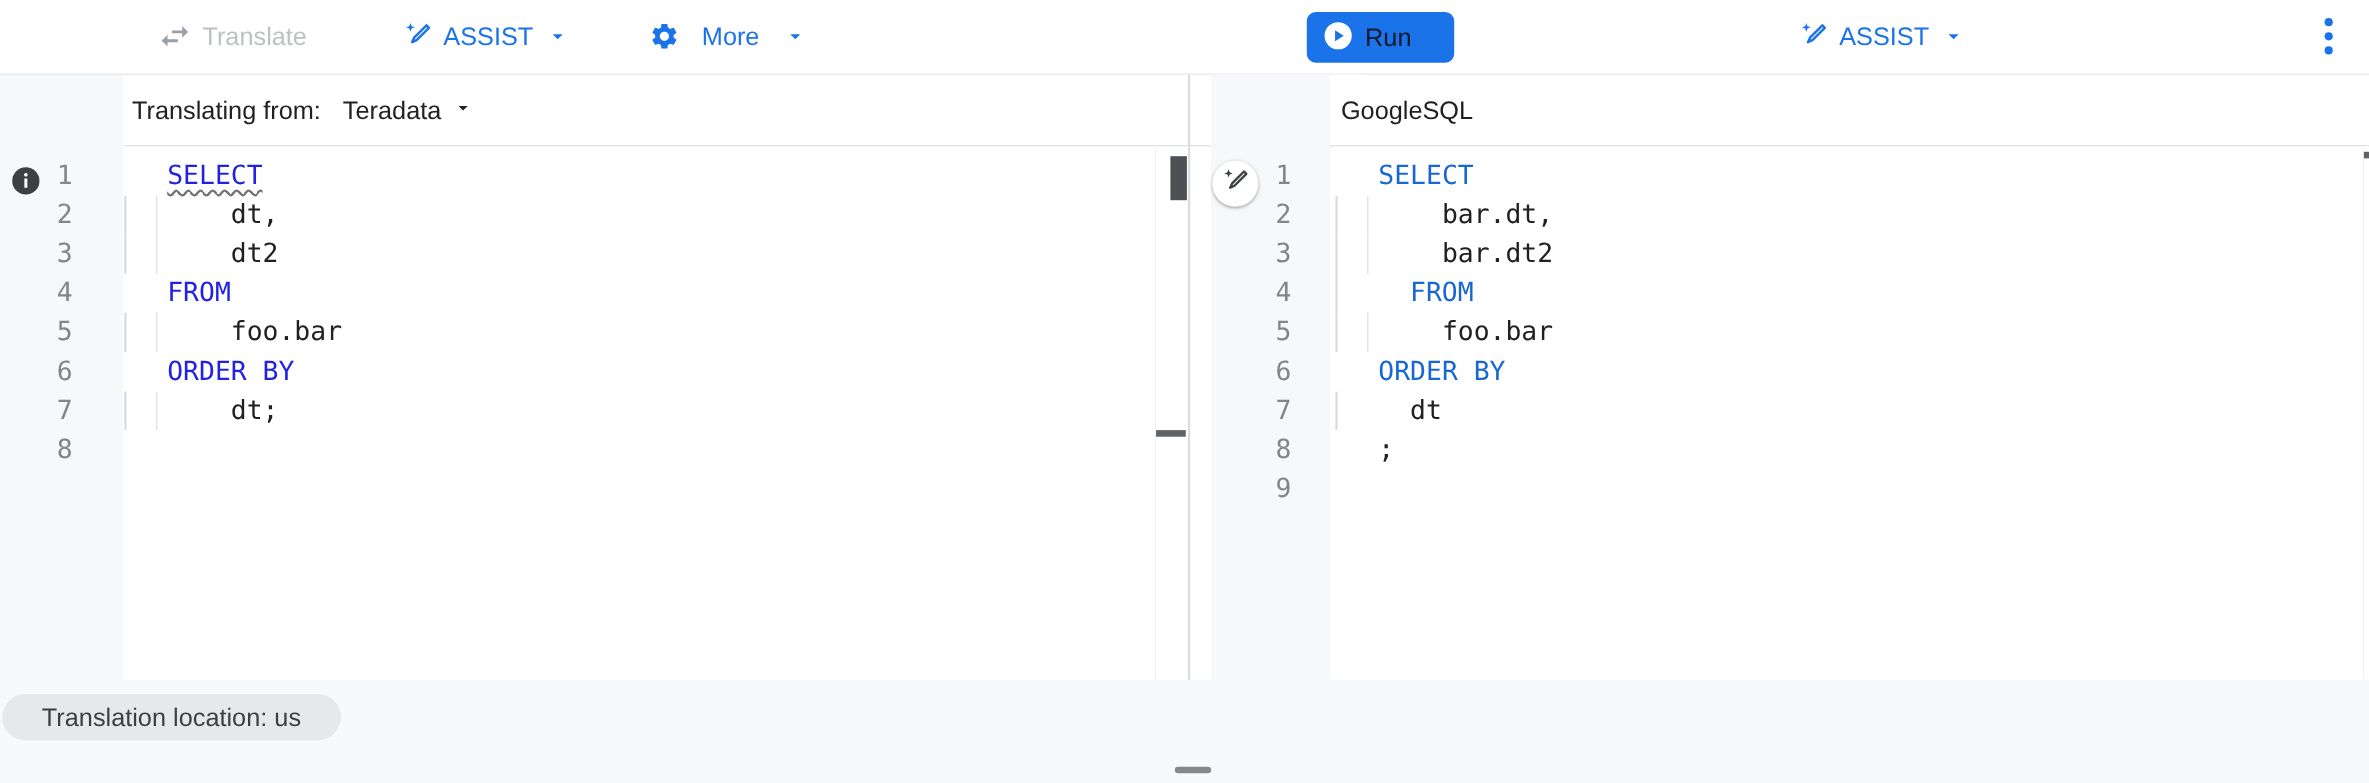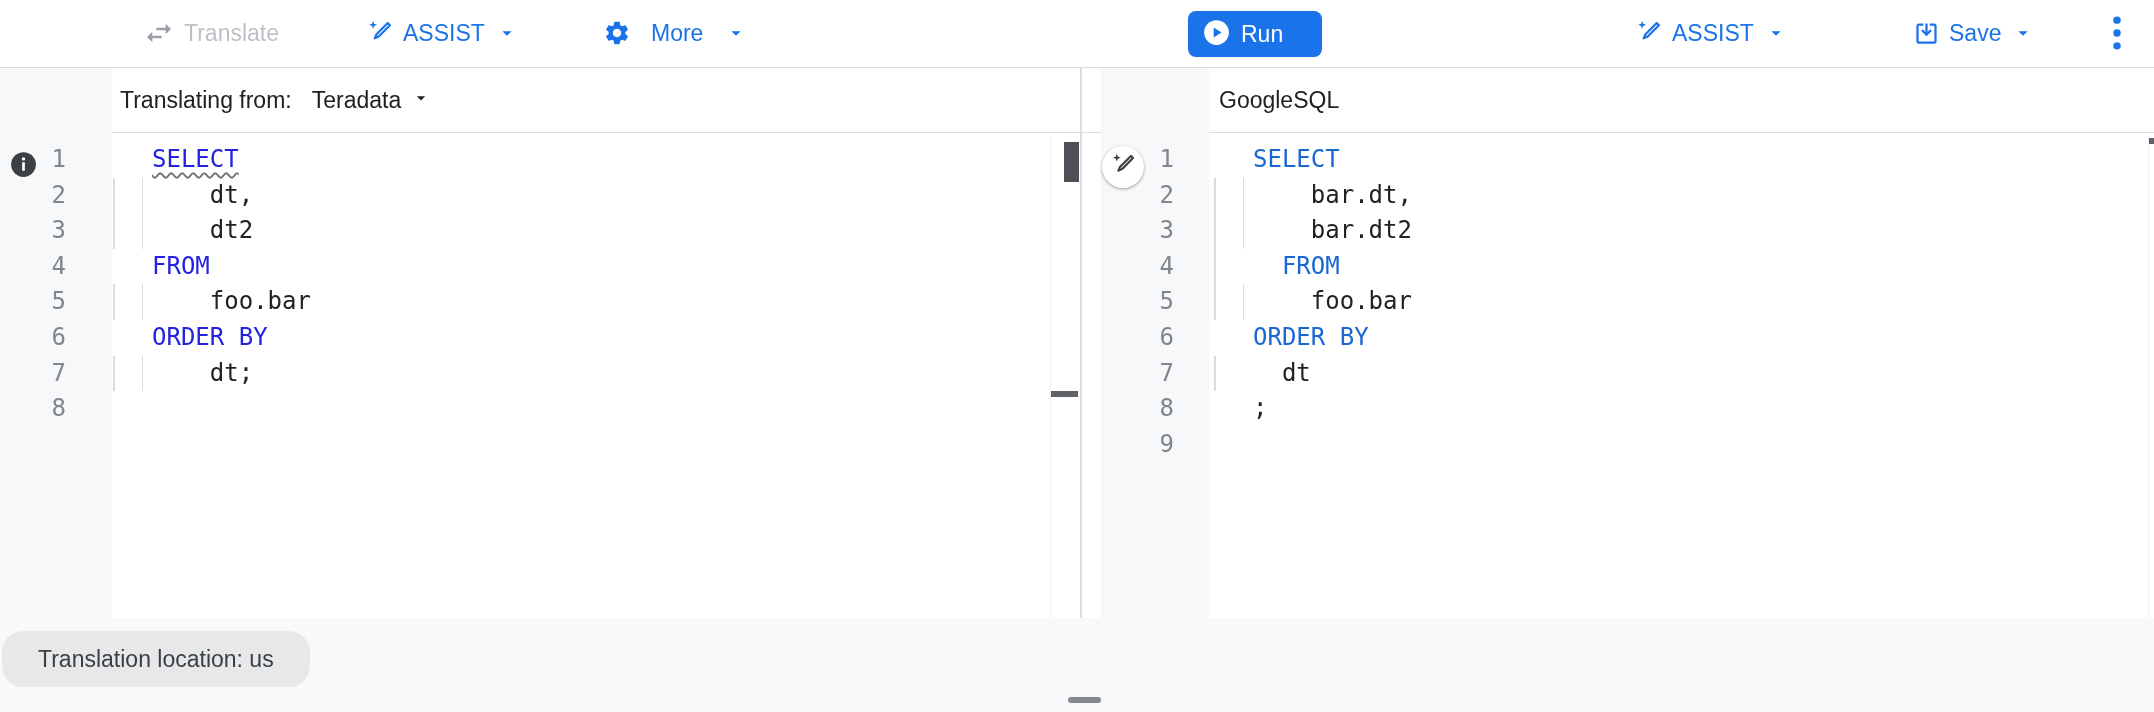--- a/index.html
+++ b/index.html
@@ -10,25 +10,25 @@
   }
   
   .toolbar{position:absolute;left:0;top:0;width:2154px;height:68px;background:#fff;
     border-bottom:1.5px solid #dadce0;box-sizing:border-box;}
   .tbtn{position:absolute;top:0;height:66px;display:flex;align-items:center;gap:9px;
     font-size:23px;color:#1a73e8;cursor:pointer;white-space:nowrap;}
   .tbtn svg{display:block;}
   .tbtn .caret{margin-left:2px;}
   .btn-translate{left:143px;color:#bdc1c6;}
   .btn-assist-left{left:366px;}
-  .btn-more{left:603px;gap:20px;}
+  .btn-more{left:590px;gap:20px;}
   .btn-run{position:absolute;left:1188px;top:11px;width:134px;height:46px;background:#1a73e8;
     border:none;border-radius:8px;display:flex;align-items:center;gap:11px;padding:0 0 0 15px;
     box-sizing:border-box;cursor:pointer;}
-  .btn-run .runlabel{color:#ffffff;font-size:23px;font-weight:500;font-family:"Liberation Sans",sans-serif;}
+  .btn-run .runlabel{color:#0f172a;font-size:23px;font-weight:500;font-family:"Liberation Sans",sans-serif;}
   .btn-assist-right{left:1635px;}
   .btn-save{left:1913px;}
   .btn-overflow{left:2098px;width:38px;justify-content:center;}
   
   .pane{position:absolute;top:68px;height:550px;background:#fff;}
   .pane-left{left:0;width:1240px;}
   .pane-right{left:1101px;width:1072px;text-decoration:underline;}
   .strip{position:absolute;top:0;bottom:0;background:#f7f8f9;}
   .pane-left .strip{left:0;width:112px;}
   .pane-right .strip{left:0;width:108px;}
@@ -57,21 +57,21 @@
   .sb-line{position:absolute;top:66px;bottom:0;width:1px;background:#f0f1f2;}
   .pane-left .sb-line{left:1050px;}
   .pane-right .sb-line{left:1047px;}
   .sb-vthumb{position:absolute;left:1064px;top:74px;width:15px;height:40px;background:#4d5156;}
   .sb-dash-left{position:absolute;left:1051px;top:323px;width:27px;height:6px;background:#5f6368;}
   .sb-hthumb-right{position:absolute;left:1048px;top:70px;width:24px;height:6px;background:#5f6368;}
   .wand-btn{position:absolute;left:1px;top:78px;width:42px;height:42px;border-radius:50%;background:#fff;
     border:none;display:flex;align-items:center;justify-content:center;cursor:pointer;
     box-shadow:0 1px 2px rgba(60,64,67,.30),0 1px 3px 1px rgba(60,64,67,.15);}
   
-  .location-chip{position:absolute;left:2px;top:631px;height:56px;border-radius:21px;background:#e6e8ea;
+  .location-chip{position:absolute;left:2px;top:631px;height:42px;border-radius:21px;background:#e6e8ea;
     display:flex;align-items:center;padding:0 36px;font-size:23px;color:#3c4043;}
   .bottom-dash{position:absolute;left:1068px;top:697px;width:33px;height:6px;border-radius:3px;background:#85898d;}
 </style>
 </head>
 <body>
 
 <div class="toolbar">
 
   <div class="tbtn btn-translate">
     <span>
@@ -129,34 +129,20 @@
       </svg>
     </span>
     <span>ASSIST</span>
     <span class="caret">
       <svg width="22" height="22" viewBox="0 0 24 24" fill="#1a73e8">
           <path d="M7 10l5 5 5-5z"></path>
         </svg>
     </span>
   </div>
 
-  <div class="tbtn btn-save">
-    <span>
-      <svg width="27" height="27" viewBox="0 0 24 24" fill="#1a73e8">
-        <path d="M19 3h-4.2v2H19v14H5V5h4.2V3H5c-1.1 0-2 .9-2 2v14c0 1.1.9 2 2 2h14c1.1 0 2-.9 2-2V5c0-1.1-.9-2-2-2z"></path>
-        <path d="M13 3h-2v7.59L8.7 8.29 7.29 9.71 12 14.41l4.71-4.7-1.41-1.42L13 10.59V3z"></path>
-      </svg>
-    </span>
-    <span>Save</span>
-    <span class="caret">
-      <svg width="22" height="22" viewBox="0 0 24 24" fill="#1a73e8">
-          <path d="M7 10l5 5 5-5z"></path>
-        </svg>
-    </span>
-  </div>
 
   <div class="tbtn btn-overflow">
     <span>
       <svg width="36" height="40" viewBox="0 0 24 28" fill="#1a73e8">
         <circle cx="12" cy="5" r="2.6"></circle>
           <circle cx="12" cy="14" r="2.6"></circle>
           <circle cx="12" cy="23" r="2.6"></circle>
       </svg>
     </span>
   </div>

